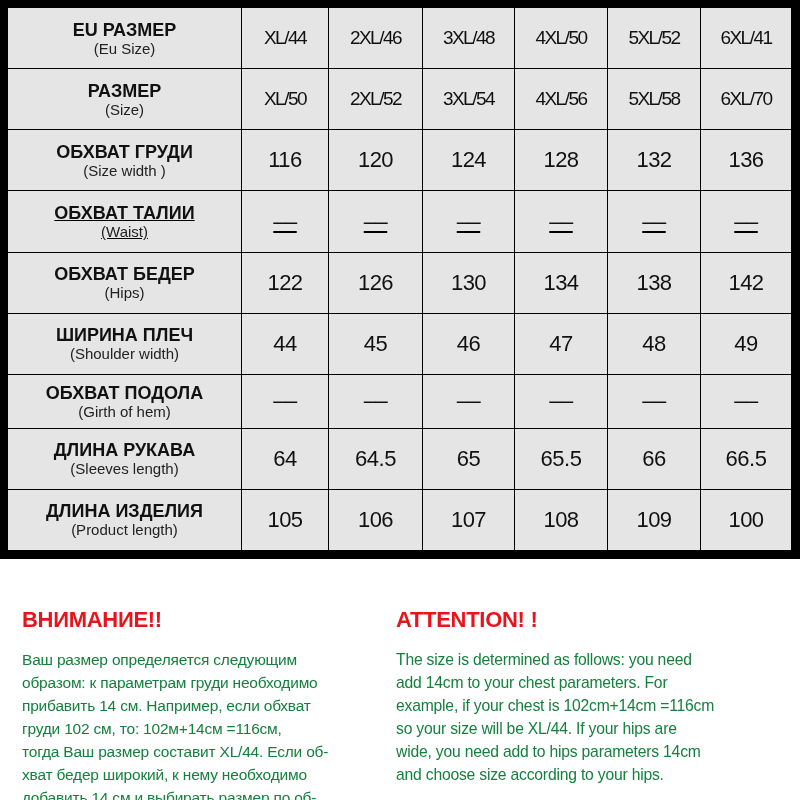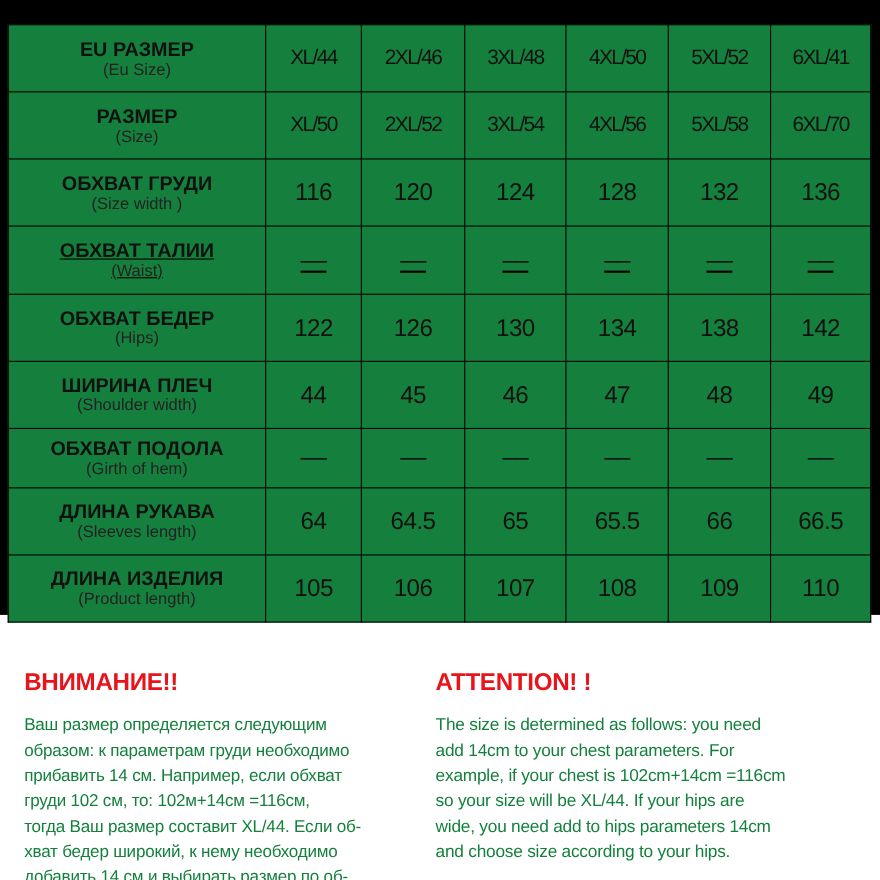--- a/index.html
+++ b/index.html
@@ -2,23 +2,23 @@
 <html><head>
 <meta charset="utf-8">
 <style>
   html, body { margin: 0; padding: 0; background: #ffffff; }
   body { width: 800px; height: 800px; position: relative; overflow: hidden; font-family: "Liberation Sans", sans-serif; }
   .frame {
     position: absolute; left: 0; top: 0; width: 800px; height: 559px;
     background: #000;
   }
   table.size-table {
-    position: absolute; left: 7px; top: 22px;
+    position: absolute; left: 7px; top: 7px;
     width: 784px; height: 544px;
-    border-collapse: collapse; background: #15803d; table-layout: fixed;
+    border-collapse: collapse; background: #e5e5e5; table-layout: fixed;
   }
   table.size-table td {
     border: 1px solid #000; text-align: center; vertical-align: middle;
     padding: 0; color: #111;
   }
   td.label-cell { width: 233px; }
   td.val { font-size: 22px; color: #1a1a1a; letter-spacing: -0.5px; }
   td.val.size-code { font-size: 19px; letter-spacing: -1.5px; }
   .ru { font-weight: bold; font-size: 18px; line-height: 20px; color: #111; }
   .en { font-size: 15px; line-height: 17px; color: #222; }
@@ -151,21 +151,21 @@
       <tr style="height: 60.4444px;">
         <td class="label-cell">
           <div class="ru">ДЛИНА ИЗДЕЛИЯ</div>
           <div class="en">(Product length)</div>
         </td>
         <td class="val">105</td>
         <td class="val">106</td>
         <td class="val">107</td>
         <td class="val">108</td>
         <td class="val">109</td>
-        <td class="val">110</td>
+        <td class="val">100</td>
       </tr>
     </tbody>
 </table>
 
 <div class="notes">
   <div class="note-col note-ru">
     <div class="note-title">ВНИМАНИЕ!!</div>
     <div class="note-body">Ваш размер определяется следующим
 образом: к параметрам груди необходимо
 прибавить 14 см. Например, если обхват

